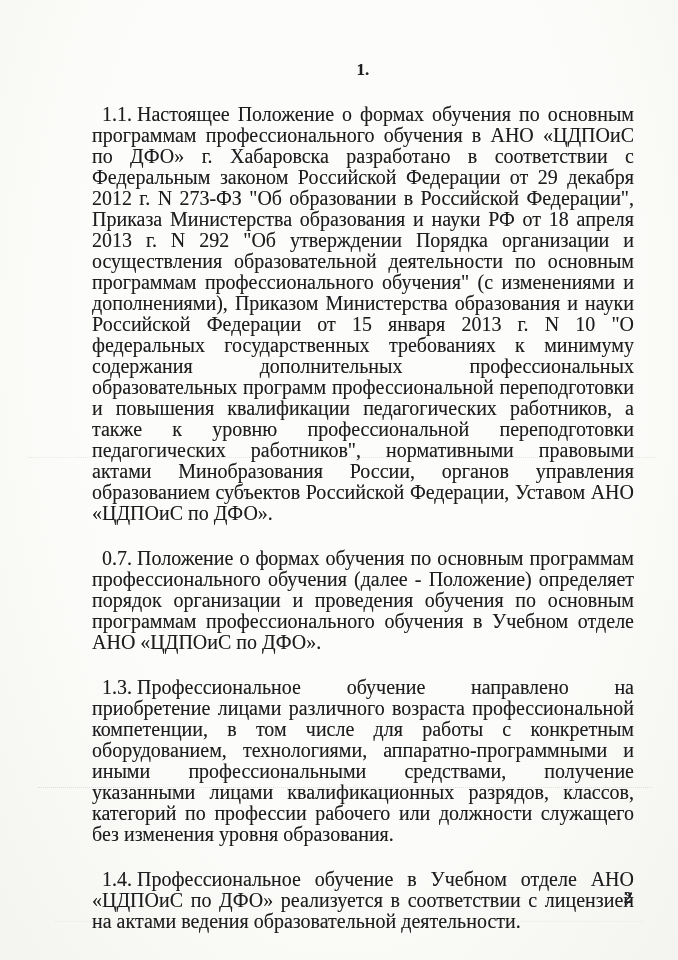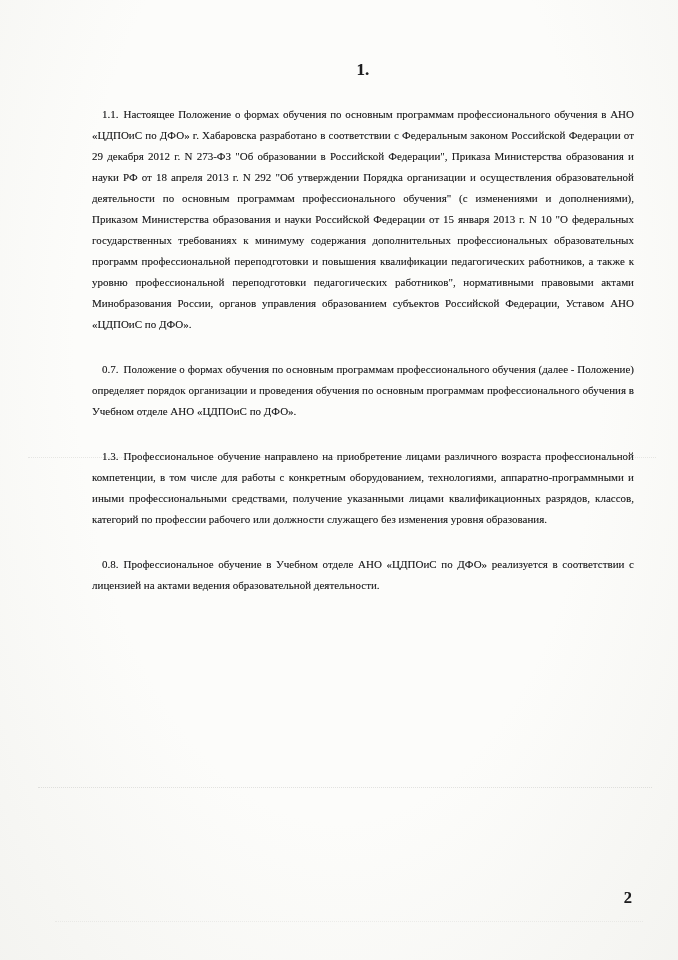--- a/index.html
+++ b/index.html
@@ -31,21 +31,21 @@
     gap: 30px;
     font-size: 17px;
     font-weight: bold;
     margin: 0 0 24px 0;
     letter-spacing: 0.2px;
     text-shadow: 0 0 0.5px rgba(30,30,30,0.45);
   }
   p.para {
     margin: 0 0 24px 0;
     text-align: justify;
-    font-size: 11px;
+    font-size: 20px;
     line-height: 21px;
     text-indent: 10px;
     text-shadow: 0 0 0.5px rgba(30,30,30,0.4);
   }
   .para-num {
     margin-right: 5px;
   }
   .page-number {
     position: absolute;
     right: 46px;
@@ -82,21 +82,21 @@
 
     <p class="para">
       <span class="para-num">0.7.</span><span>Положение о формах обучения по основным программам профессионального обучения (далее - Положение) определяет порядок организации и проведения обучения по основным программам профессионального обучения в Учебном отделе АНО «ЦДПОиС по ДФО».</span>
     </p>
 
     <p class="para">
       <span class="para-num">1.3.</span><span>Профессиональное обучение направлено на приобретение лицами различного возраста профессиональной компетенции, в том числе для работы с конкретным оборудованием, технологиями, аппаратно-программными и иными профессиональными средствами, получение указанными лицами квалификационных разрядов, классов, категорий по профессии рабочего или должности служащего без изменения уровня образования.</span>
     </p>
 
     <p class="para">
-      <span class="para-num">0.8.</span><span>Профессиональное обучение в Учебном отделе АНО «ЦДПОиС по ДФО» реализуется в соответствии с лицензией на актами ведения образовательной деятельности.</span>
+      <span class="para-num">1.4.</span><span>Профессиональное обучение в Учебном отделе АНО «ЦДПОиС по ДФО» реализуется в соответствии с лицензией на актами ведения образовательной деятельности.</span>
     </p>
 
 
   </div>
 
   <div class="page-number">2</div>
 
   <div class="artifact artifact-1"></div>
   <div class="artifact artifact-2"></div>
   <div class="artifact artifact-3"></div>

